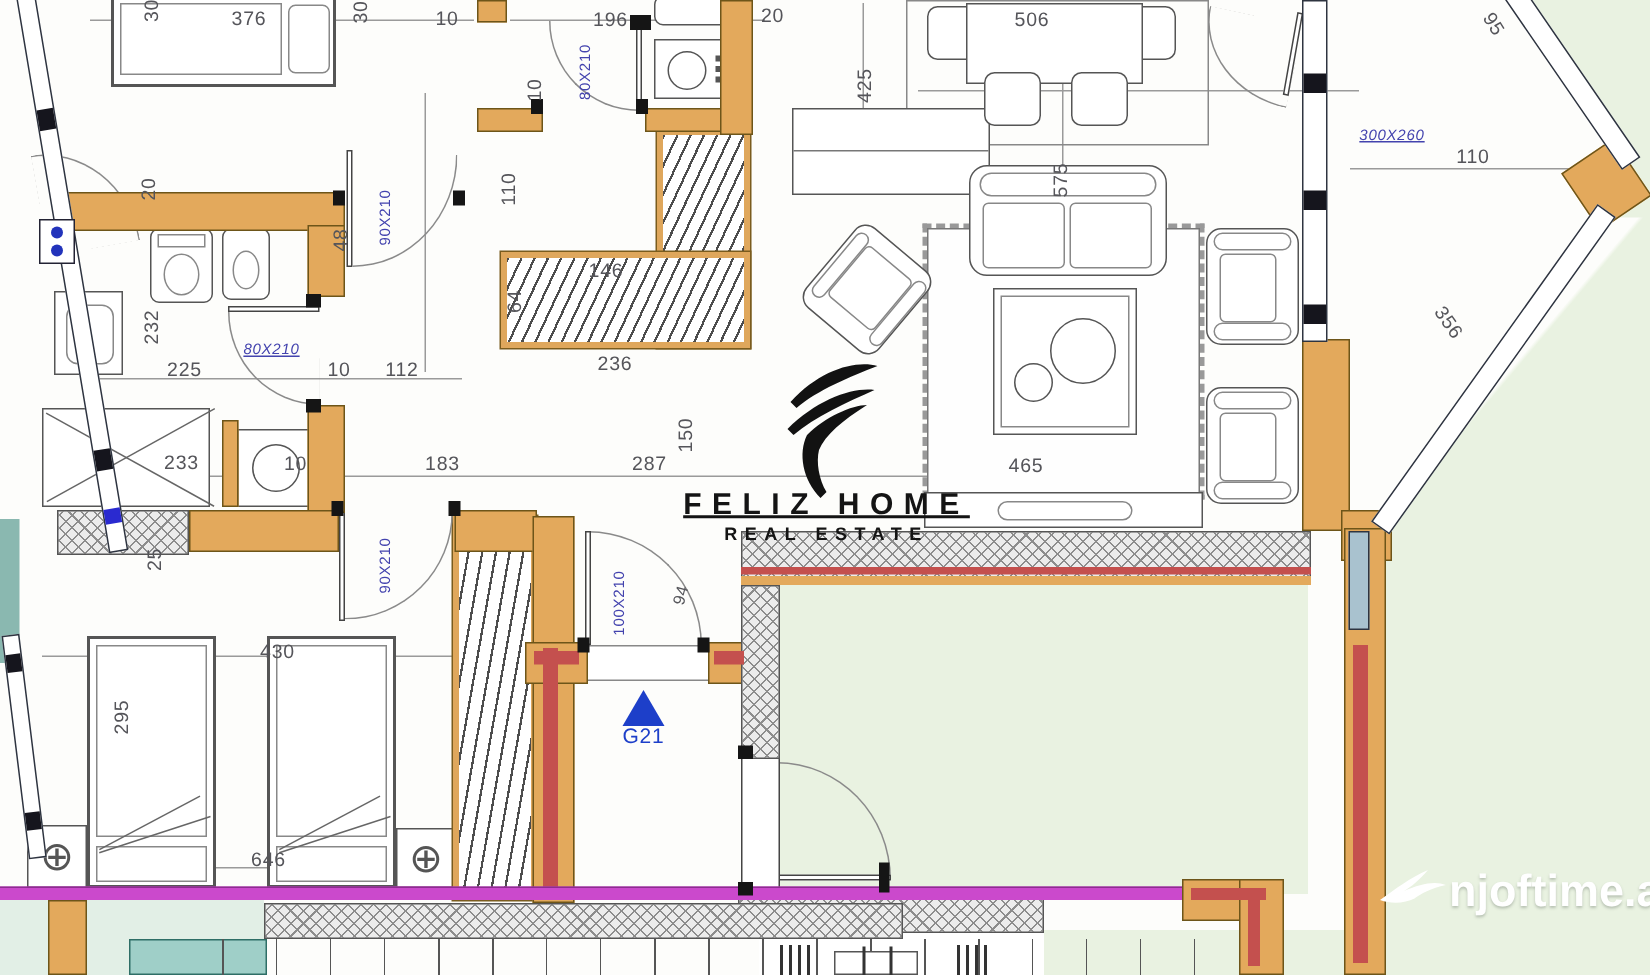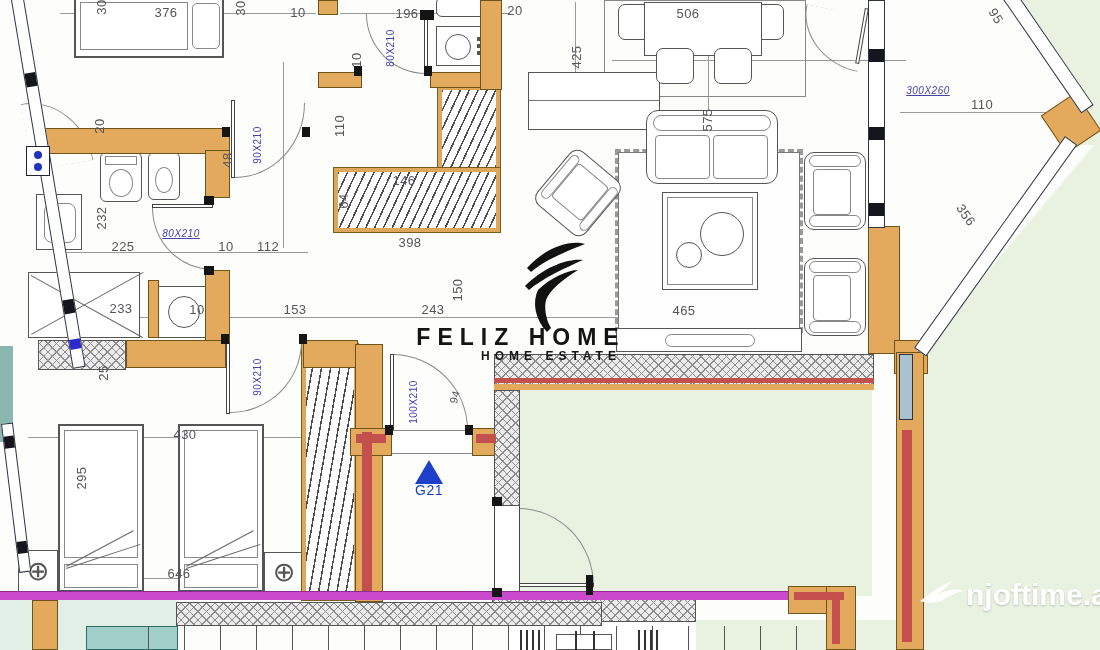--- a/index.html
+++ b/index.html
@@ -68,22 +68,22 @@
     <svg width="48" height="30" viewBox="0 0 48 30" style="vertical-align:-4px;">
       <path fill="#ffffff" d="M2 22 C12 15 22 7 34 2 C28 9 23 13 18 16 C29 11 39 9 46 12 C36 14 29 18 25 21 C19 24 10 25 2 22 Z"></path>
     </svg><span>njoftime.al</span>
   </div>
 
   <svg class="abs" style="left:515px;top:238px;z-index:40;" width="72" height="96" viewBox="0 0 72 96">
     <path fill="#121212" d="M12 30 C32 8 56 2 70 6 C52 13 30 22 16 34 Z"></path>
     <path fill="#121212" d="M10 48 C30 28 54 20 68 22 C50 30 28 40 14 52 Z"></path>
     <path fill="#121212" d="M32 94 C20 82 17 64 23 52 C35 40 53 32 63 32 C47 42 35 52 31 62 C29 70 31 82 36 90 Z"></path>
   </svg>
-  <div class="brand" style="left:521px;top:337px;font-size:23px;letter-spacing:7px;">FELIZ HOME</div>
-  <div class="brand" style="left:551px;top:356px;font-size:12px;letter-spacing:5px;">HOME ESTATE</div>
+  <div class="brand" style="left:551px;top:337px;font-size:20px;letter-spacing:7px;text-decoration:underline;">FELIZ HOME</div>
+  <div class="brand" style="left:551px;top:356px;font-size:12px;letter-spacing:5px;">REAL ESTATE</div>
 
   <div class="wall" style="left:40px;top:128px;width:190px;height:26px;"></div>
   <div class="wall" style="left:205px;top:150px;width:25px;height:48px;"></div>
   <div class="wall" style="left:205px;top:270px;width:25px;height:72px;"></div>
   <div class="wall" style="left:148px;top:280px;width:11px;height:58px;"></div>
   <div class="wall" style="left:126px;top:340px;width:100px;height:28px;"></div>
   <div class="wall" style="left:303px;top:340px;width:55px;height:28px;"></div>
   <div class="xhatch" style="left:38px;top:340px;width:88px;height:30px;"></div>
   <div class="wall" style="left:355px;top:344px;width:28px;height:258px;"></div>
   <div class="core" style="left:362px;top:432px;width:10px;height:162px;"></div>
@@ -302,26 +302,26 @@
   <div class="dim v" style="left:339px;top:126px;">110</div>
   <div class="dim v" style="left:356px;top:60px;">10</div>
   <div class="dim v" style="left:227px;top:160px;">48</div>
   <div class="dim v" style="left:101px;top:218px;">232</div>
   <div class="dim" style="left:123px;top:246px;">225</div>
   <div class="dim blue u" style="left:181px;top:234px;">80X210</div>
   <div class="dim" style="left:226px;top:246px;">10</div>
   <div class="dim" style="left:268px;top:246px;">112</div>
   <div class="dim v" style="left:343px;top:201px;">64</div>
   <div class="dim" style="left:404px;top:180px;">146</div>
-  <div class="dim" style="left:410px;top:242px;">398</div>
+  <div class="dim" style="left:410px;top:242px;">236</div>
   <div class="dim v" style="left:707px;top:120px;">575</div>
   <div class="dim" style="left:121px;top:308px;">233</div>
   <div class="dim" style="left:197px;top:309px;">10</div>
-  <div class="dim" style="left:295px;top:309px;">153</div>
-  <div class="dim" style="left:433px;top:309px;">243</div>
+  <div class="dim" style="left:295px;top:309px;">183</div>
+  <div class="dim" style="left:433px;top:309px;">287</div>
   <div class="dim v" style="left:457px;top:290px;">150</div>
   <div class="dim blue u" style="left:928px;top:91px;">300X260</div>
   <div class="dim" style="left:982px;top:104px;">110</div>
   <div class="dim rot" style="--r:55deg;left:966px;top:215px;">356</div>
   <div class="dim" style="left:684px;top:310px;">465</div>
   <div class="dim v" style="left:103px;top:373px;">25</div>
   <div class="dim v blue" style="left:258px;top:377px;">90X210</div>
   <div class="dim v blue" style="left:414px;top:402px;">100X210</div>
   <div class="dim rot" style="--r:-75deg;left:455px;top:397px;font-size:11px;">94</div>
   <div class="dim" style="left:185px;top:434px;">430</div>

